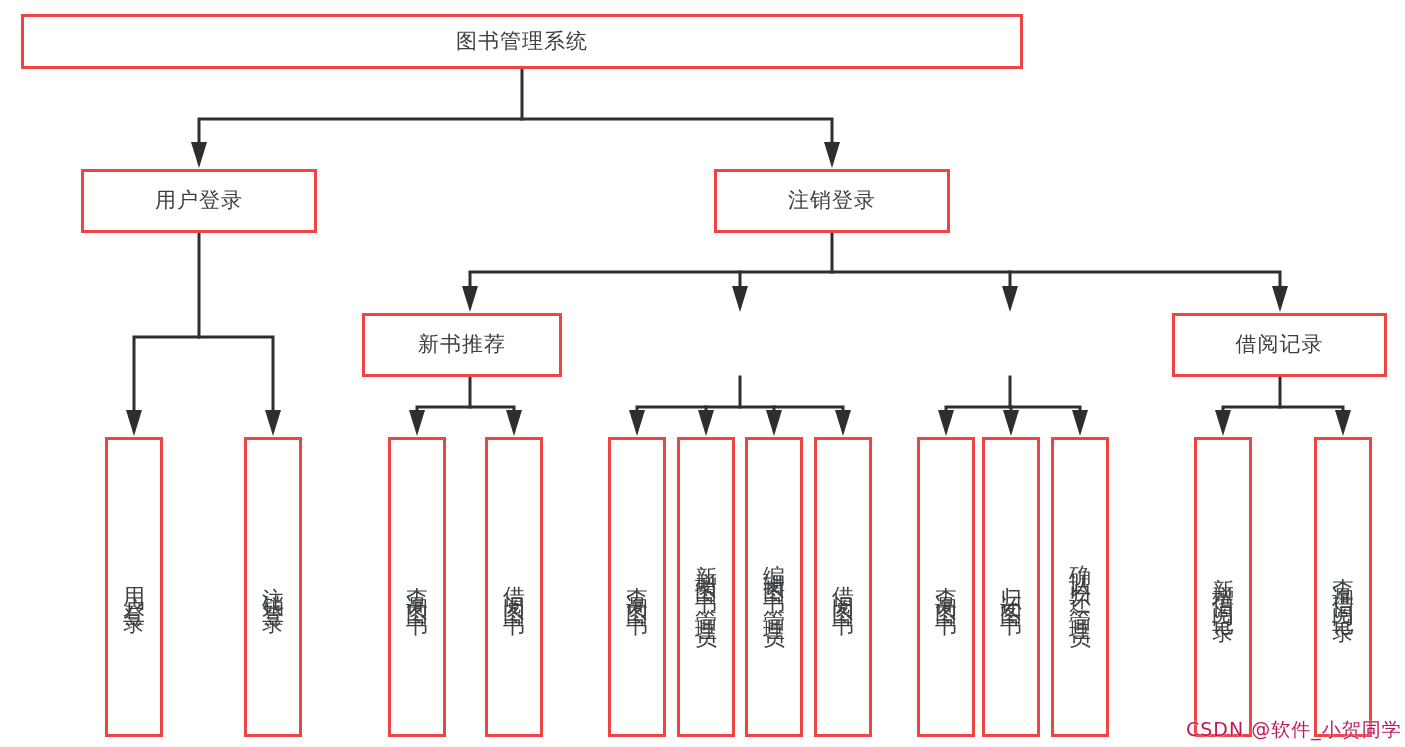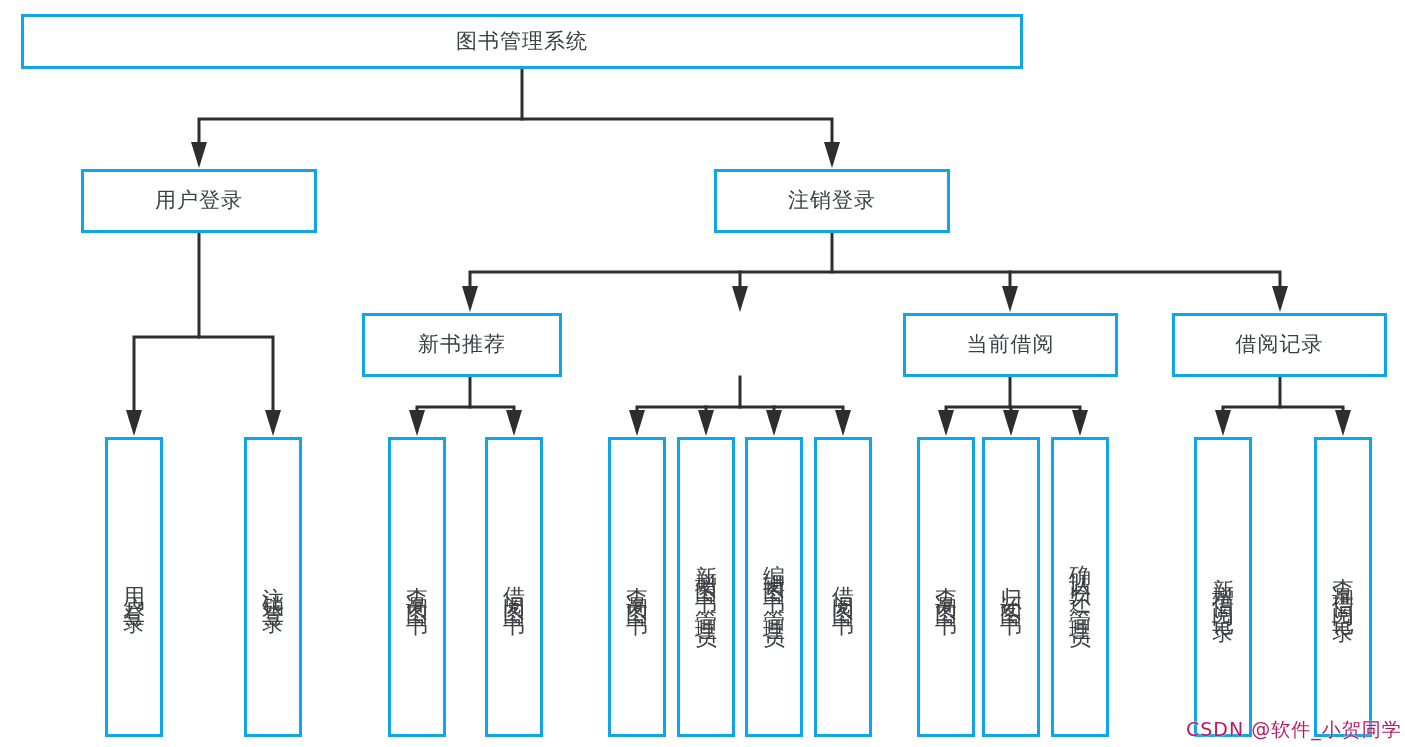--- a/index.html
+++ b/index.html
@@ -17,21 +17,21 @@
   }
   #connectors {
     position: absolute;
     left: 0; top: 0;
     width: 1405px; height: 747px;
   }
   .node {
     position: absolute;
     box-sizing: border-box;
     background: #ffffff;
-    border: 3px solid #0ea5e9;
+    border: 3px solid #ef4444;
     color: #3d4043;
     display: flex;
     align-items: center;
     justify-content: center;
     text-align: center;
   }
   .h-node {
     font-size: 21px;
     letter-spacing: 1px;
     line-height: 1.2;
@@ -135,21 +135,20 @@
       <polygon points="1335,410 1351,410 1343,436"></polygon>
     </g>
   </svg>
 
   <div class="node h-node n-root">图书管理系统</div>
 
   <div class="node h-node n-login">用户登录</div>
   <div class="node h-node n-mgmt">注销登录</div>
 
   <div class="node h-node n-l3a">新书推荐</div>
-  <div class="node h-node n-l3c">当前借阅</div>
   <div class="node h-node n-l3d">借阅记录</div>
 
   <div class="node v-node leaf x105">
     <span>用户登录</span>
   </div>
   <div class="node v-node leaf x244">
     <span>注销登录</span>
   </div>
 
   <div class="node v-node leaf x388">

